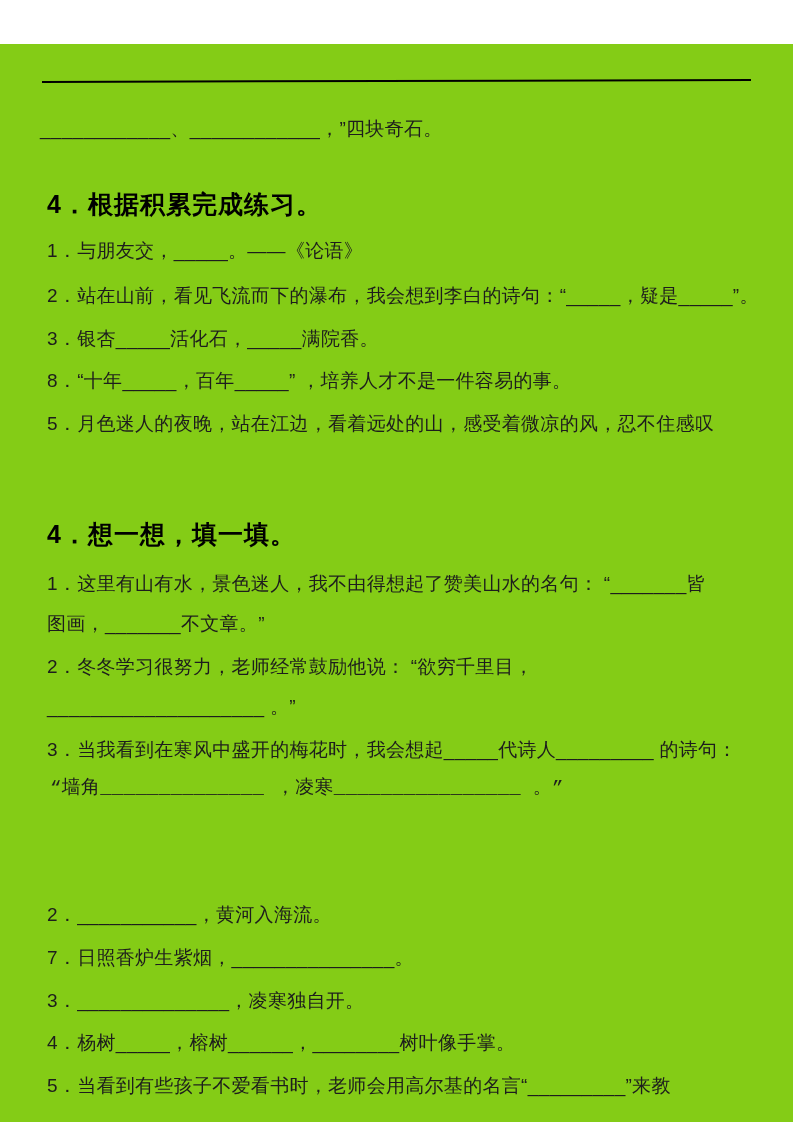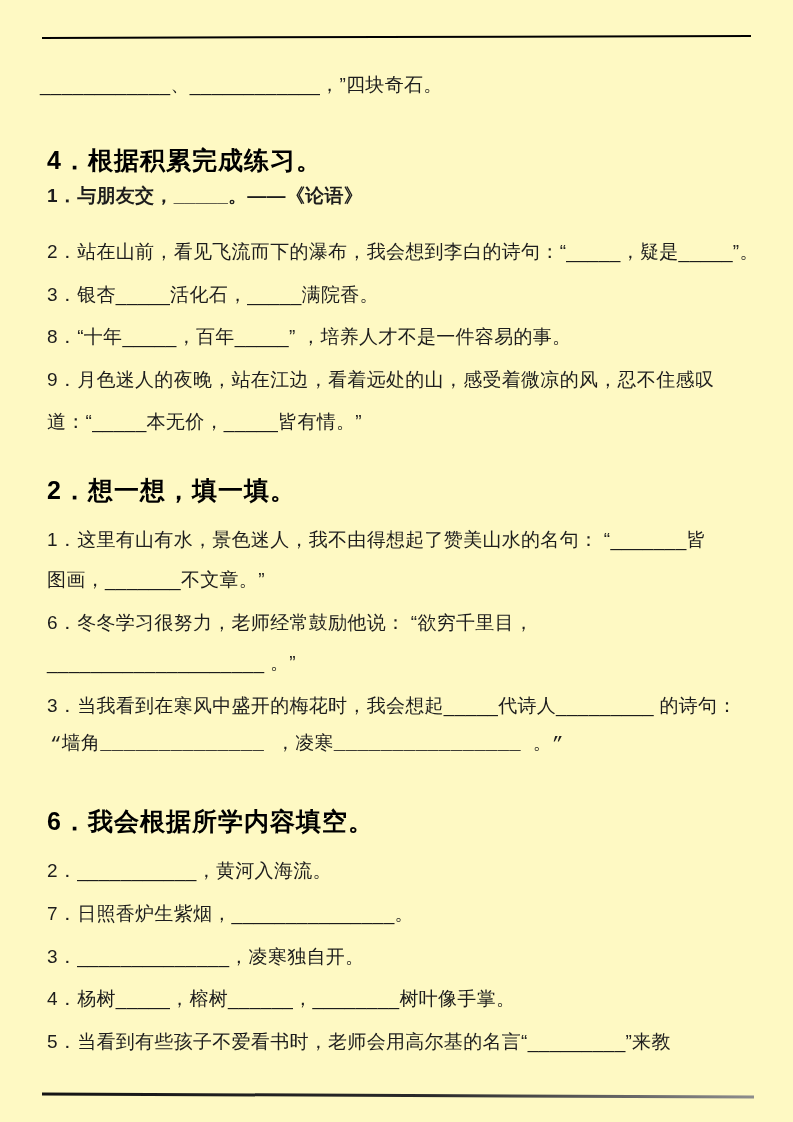--- a/index.html
+++ b/index.html
@@ -10,21 +10,22 @@
   body {
     width: 793px;
     height: 1122px;
     position: relative;
     overflow: hidden;
     font-family: "Liberation Sans", sans-serif;
   }
   .page {
     position: absolute;
     inset: 0;
-    background: #fef9c3;
+    background: #84cc16;
+    margin-top: 44px;
   }
   .line {
     position: absolute;
     left: 47px;
     white-space: nowrap;
     font-size: 19px;
     line-height: 26px;
     color: #1d1d1d;
     letter-spacing: 0.3px;
   }
@@ -57,43 +58,41 @@
 <body>
 
 <div class="page">
 
   <div class="rule-top"></div>
 
   <div class="line" style="top:72px; left:40px;">____________、____________，”四块奇石。</div>
 
   <div class="line heading" style="top:147px;">4．根据积累完成练习。</div>
 
-  <div class="line" style="top:183px;font-weight:bold;">1．与朋友交，_____。——《论语》</div>
+  <div class="line" style="top:194px;">1．与朋友交，_____。——《论语》</div>
 
   <div class="line" style="top:239px;">2．站在山前，看见飞流而下的瀑布，我会想到李白的诗句：“_____，疑是_____”。</div>
 
   <div class="line" style="top:282px;">3．银杏_____活化石，_____满院香。</div>
 
   <div class="line" style="top:324px;">8．“十年_____，百年_____” ，培养人才不是一件容易的事。</div>
 
-  <div class="line" style="top:367px;">9．月色迷人的夜晚，站在江边，看着远处的山，感受着微凉的风，忍不住感叹</div>
-  <div class="line" style="top:409px;">道：“_____本无价，_____皆有情。”</div>
+  <div class="line" style="top:367px;">5．月色迷人的夜晚，站在江边，看着远处的山，感受着微凉的风，忍不住感叹</div>
 
-  <div class="line heading" style="top:477px;">2．想一想，填一填。</div>
+  <div class="line heading" style="top:477px;">4．想一想，填一填。</div>
 
   <div class="line" style="top:527px;">1．这里有山有水，景色迷人，我不由得想起了赞美山水的名句： “_______皆</div>
   <div class="line" style="top:567px;">图画，_______不文章。”</div>
 
-  <div class="line" style="top:610px;">6．冬冬学习很努力，老师经常鼓励他说： “欲穷千里目，</div>
+  <div class="line" style="top:610px;">2．冬冬学习很努力，老师经常鼓励他说： “欲穷千里目，</div>
   <div class="line" style="top:650px;">____________________ 。”</div>
 
   <div class="line" style="top:693px;">3．当我看到在寒风中盛开的梅花时，我会想起_____代诗人_________ 的诗句：</div>
   <div class="line" style="top:731px; left:50px;font-family:Liberation Mono, monospace;">“墙角______________ ，凌寒________________ 。”</div>
 
-  <div class="line heading" style="top:808px;">6．我会根据所学内容填空。</div>
 
   <div class="line" style="top:858px;">2．___________，黄河入海流。</div>
 
   <div class="line" style="top:901px;">7．日照香炉生紫烟，_______________。</div>
 
   <div class="line" style="top:944px;">3．______________，凌寒独自开。</div>
 
   <div class="line" style="top:986px;">4．杨树_____，榕树______，________树叶像手掌。</div>
 
   <div class="line" style="top:1029px;">5．当看到有些孩子不爱看书时，老师会用高尔基的名言“_________”来教</div>

